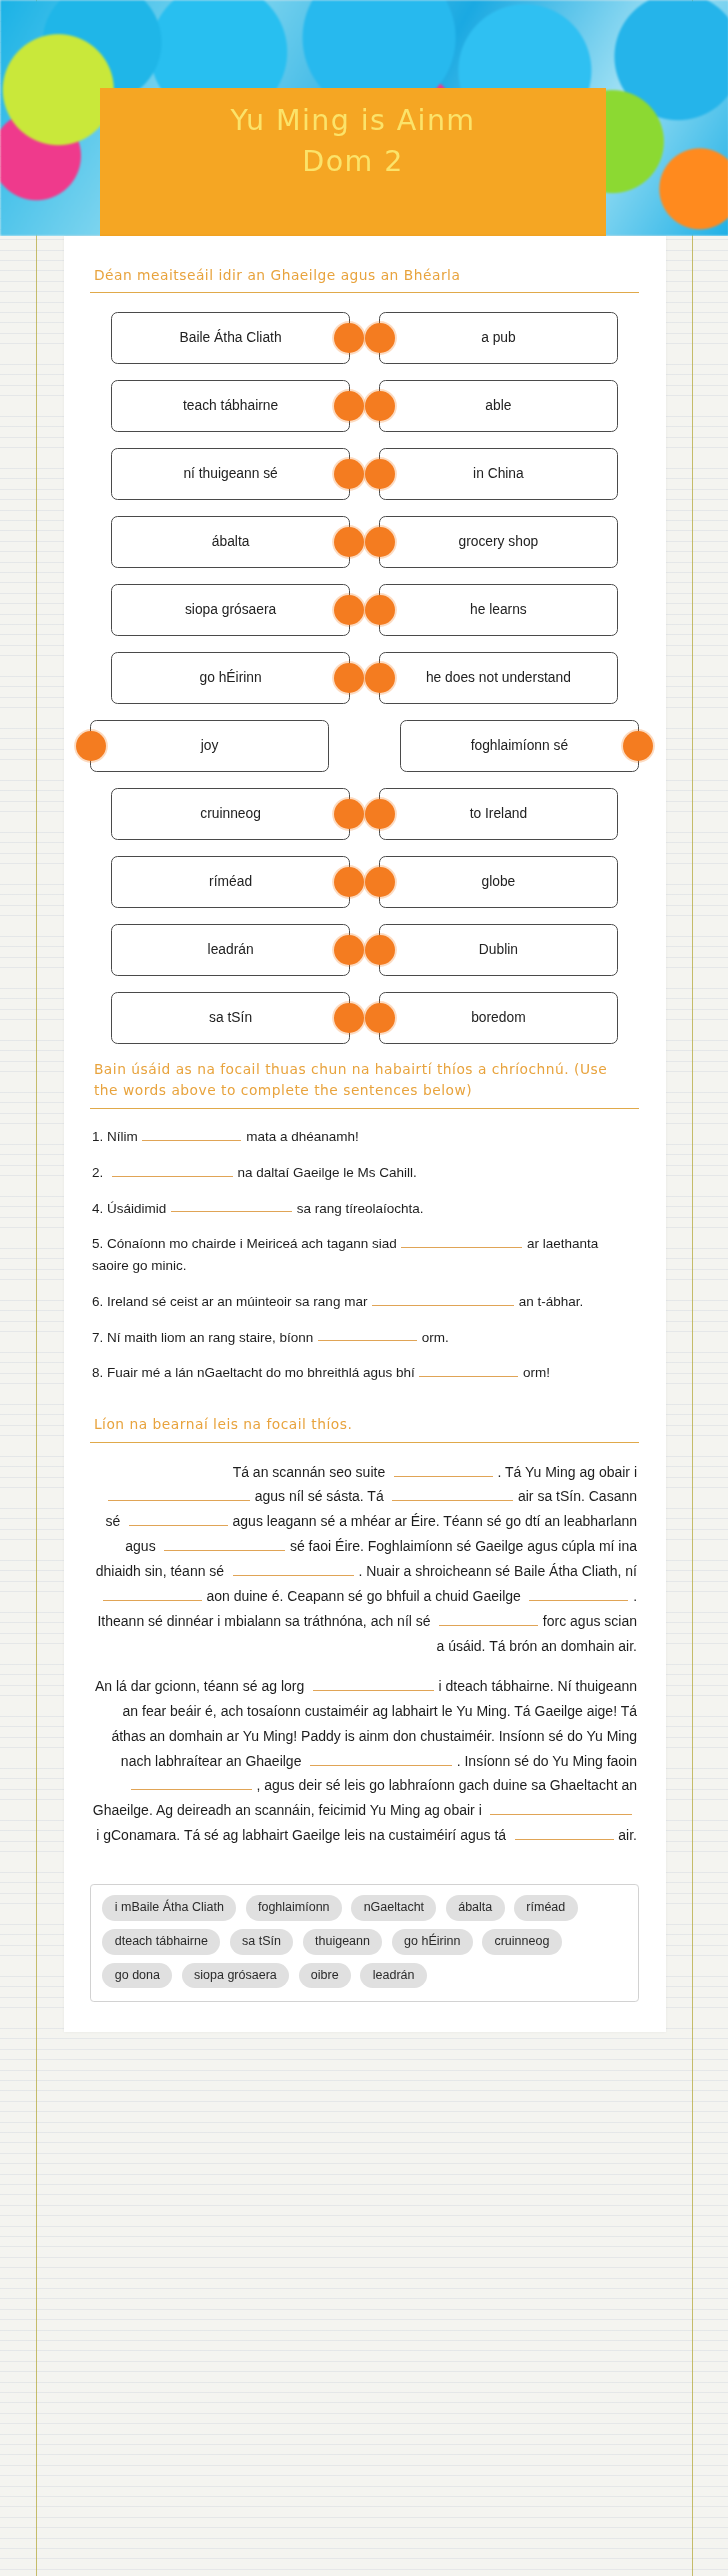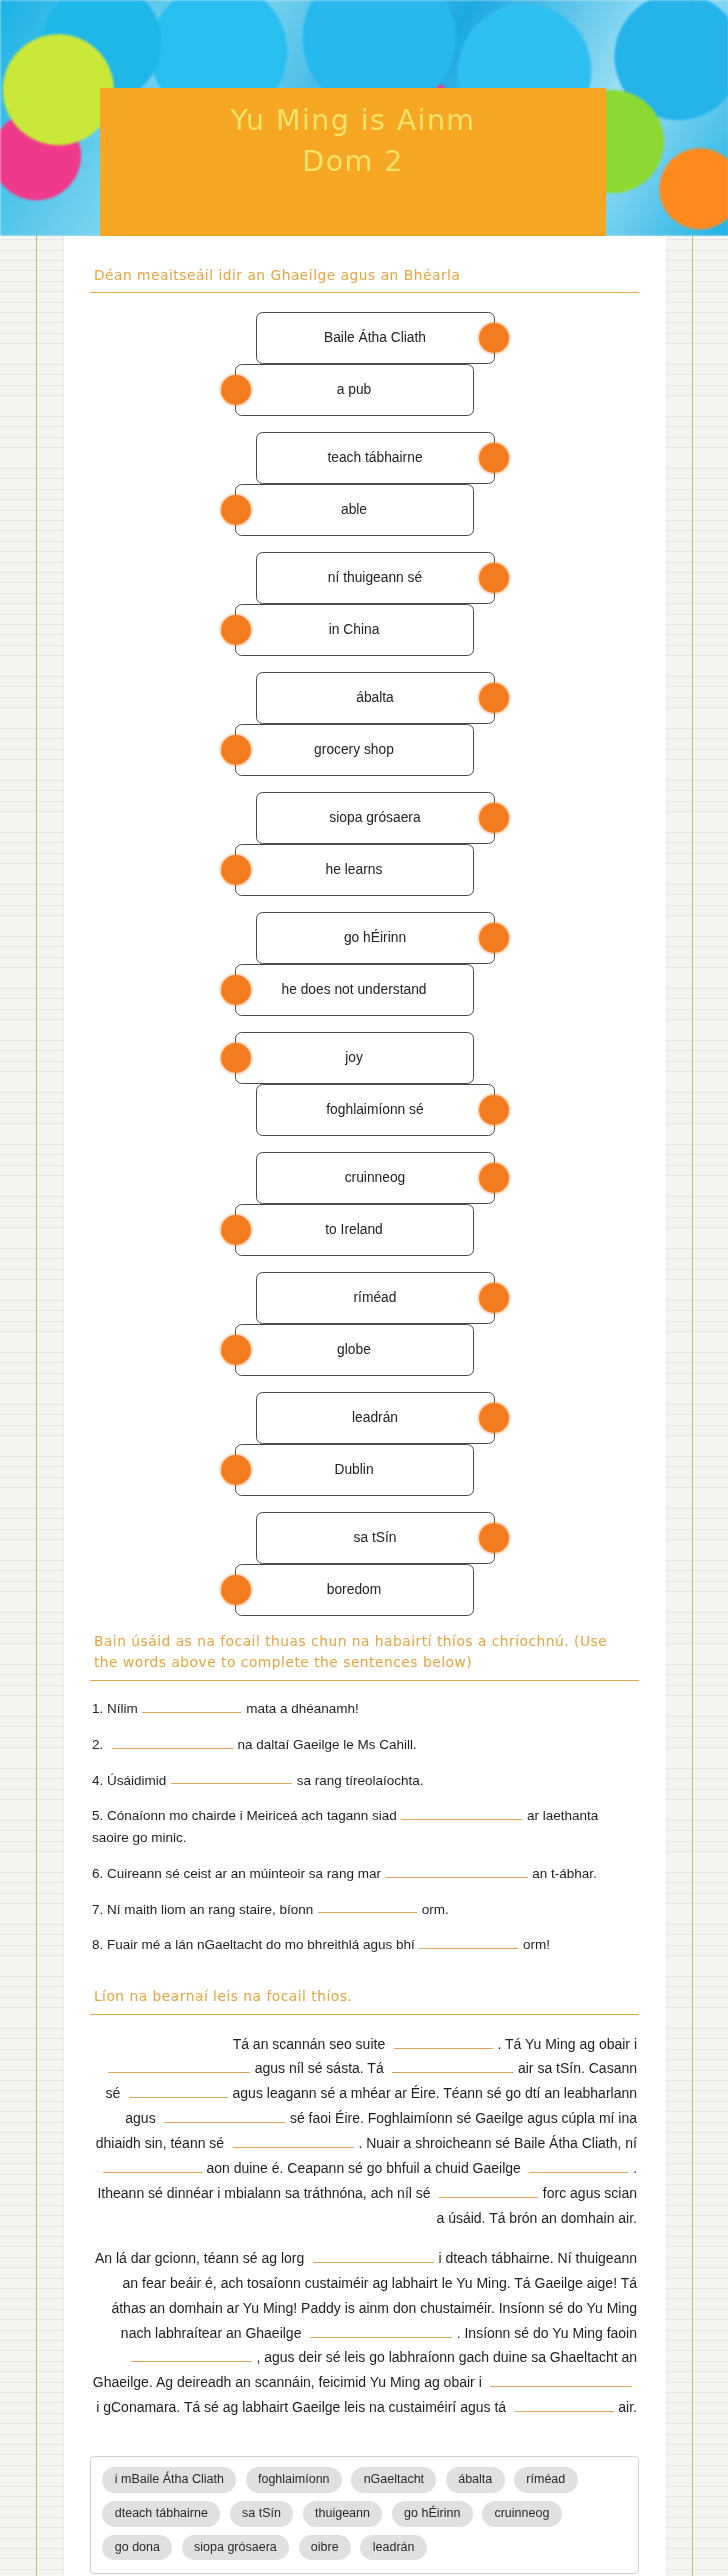--- a/index.html
+++ b/index.html
@@ -117,21 +117,20 @@
   .match-grid {
     display: flex;
     flex-direction: column;
     gap: 16px;
     padding: 3.8px 0 9.5px 0;
   }
   .match-row {
     display: flex;
     align-items: center;
     justify-content: space-between;
-    flex-direction: column;
   }
   .match-card {
     position: relative;
     width: 239px;
     min-height: 52px;
     border: 0.9px solid #4a4a4a;
     border-radius: 6.6px;
     background: #fff;
     display: flex;
     align-items: center;
@@ -344,21 +343,21 @@
     </div>
 
     <div class="section">
       <div class="section-heading">Bain úsáid as na focail thuas chun na habairtí thíos a chríochnú. (Use the words above to complete the sentences below)</div>
       <hr class="heading-rule">
       <div class="sentences" id="sentences-list">
           <div class="sentence"><span>1.</span> <span>Nílim</span><span class="blank b-md"></span><span>mata a dhéanamh!</span></div>
           <div class="sentence"><span>2.</span> <span class="blank b-lg"></span><span>na daltaí Gaeilge le Ms Cahill.</span></div>
           <div class="sentence"><span>4.</span> <span>Úsáidimid</span><span class="blank b-lg"></span><span>sa rang tíreolaíochta.</span></div>
           <div class="sentence"><span>5.</span> <span>Cónaíonn mo chairde i Meiriceá ach tagann siad</span><span class="blank b-lg"></span><span>ar laethanta saoire go minic.</span></div>
-          <div class="sentence"><span>6.</span> <span>Cuireann sé ceist ar an múinteoir sa rang mar</span><span class="blank b-xl"></span><span>an t-ábhar.</span></div>
+          <div class="sentence"><span>6.</span> <span>Ireland sé ceist ar an múinteoir sa rang mar</span><span class="blank b-xl"></span><span>an t-ábhar.</span></div>
           <div class="sentence"><span>7.</span> <span>Ní maith liom an rang staire, bíonn</span><span class="blank b-md"></span><span>orm.</span></div>
           <div class="sentence"><span>8.</span> <span>Fuair mé a lán nGaeltacht do mo bhreithlá agus bhí</span><span class="blank b-md"></span><span>orm!</span></div>
         </div>
     </div>
 
     <div class="section">
       <div class="section-heading">Líon na bearnaí leis na focail thíos.</div>
       <hr class="heading-rule">
       <div class="cloze" id="cloze-body">
           <p><span>Tá an scannán seo suite</span> <span class="blank b-md"></span><span>. Tá Yu Ming ag obair i</span> <span class="blank b-xl"></span><span>agus níl sé sásta. Tá</span> <span class="blank b-lg"></span><span>air sa tSín. Casann sé</span> <span class="blank b-md"></span><span>agus leagann sé a mhéar ar Éire. Téann sé go dtí an leabharlann agus</span> <span class="blank b-lg"></span><span>sé faoi Éire. Foghlaimíonn sé Gaeilge agus cúpla mí ina dhiaidh sin, téann sé</span> <span class="blank b-lg"></span><span>. Nuair a shroicheann sé Baile Átha Cliath, ní</span> <span class="blank b-md"></span><span>aon duine é. Ceapann sé go bhfuil a chuid Gaeilge</span> <span class="blank b-md"></span><span>. Itheann sé dinnéar i mbialann sa tráthnóna, ach níl sé</span> <span class="blank b-md"></span><span>forc agus scian a úsáid. Tá brón an domhain air.</span> </p>

